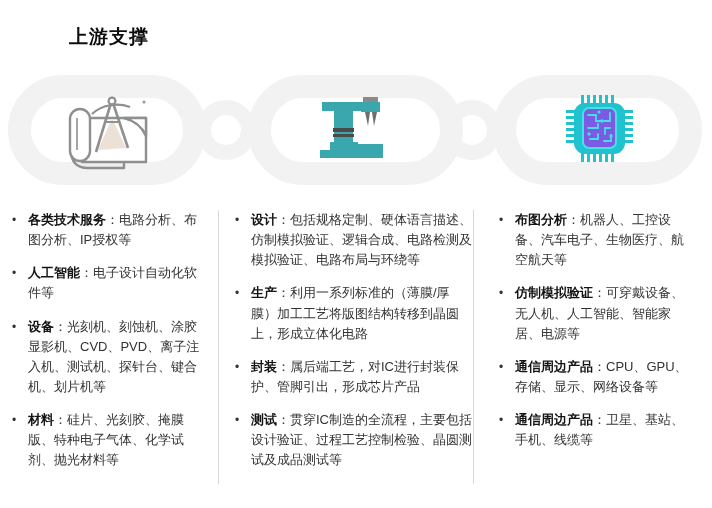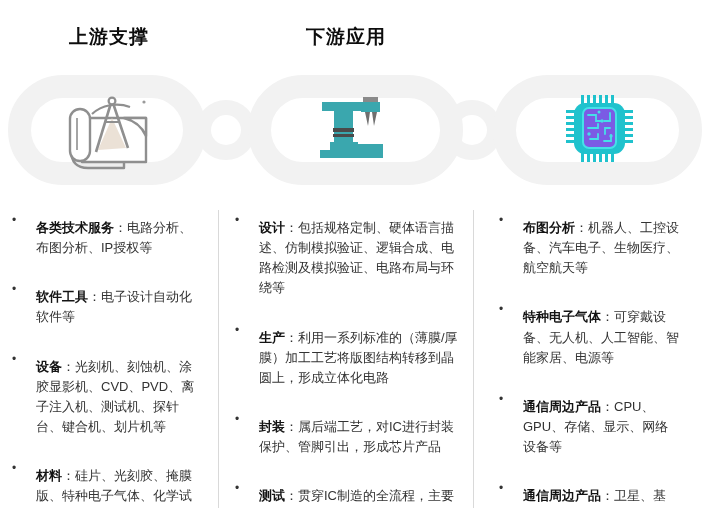--- a/index.html
+++ b/index.html
@@ -24,31 +24,30 @@
   #icon-machine   { left:319px; top:21px; }
   #icon-chip      { left:566px; top:20px; }
   
   .lists { display:grid; grid-template-columns:218px 256px 238px; margin-top:25px; }
   .col { padding:0 13px 0 10px; }
   .col.mid { border-left:1px solid #d9d9d9; border-right:1px solid #d9d9d9; padding:0 0 0 14px; }
   .col.right { padding:0 24px 0 23px; }
   ul.blist { list-style:none; margin:0; padding:0; }
   ul.blist li { display:flex; align-items:flex-start; margin:0 0 13px 0; font-size:13px; line-height:1.55; }
   .dot { flex:0 0 18px; width:18px; padding-left:2px; font-size:12px; line-height:20px; color:#333; }
-  .txt { margin:8px; color:#333; }
+  .txt { margin:0; color:#333; }
   .txt b { font-weight:bold; color:#141414; }
 </style>
 </head>
 <body>
 
 <div class="page">
 
   <div class="titles">
     <div class="title">上游支撑</div>
-    <div class="title">下游应用</div>
   </div>
 
   <div class="chain">
     <div class="biglink link1"></div>
     <div class="ring ringA"></div>
     <div class="biglink link2"></div>
     <div class="ring ringB"></div>
     <div class="biglink link3"></div>
 
     <svg id="icon-blueprint" class="chain-icon" width="106" height="90" viewBox="0 0 106 90">
@@ -148,21 +147,21 @@
 
   <div class="lists">
     <div class="col">
       <ul class="blist">
           <li>
             <span class="dot">•</span>
             <p class="txt"><b>各类技术服务</b><span>：电路分析、布图分析、IP授权等</span></p>
           </li>
           <li>
             <span class="dot">•</span>
-            <p class="txt"><b>软件工具</b><span>：电子设计自动化软件等</span></p>
+            <p class="txt"><b>人工智能</b><span>：电子设计自动化软件等</span></p>
           </li>
           <li>
             <span class="dot">•</span>
             <p class="txt"><b>设备</b><span>：光刻机、刻蚀机、涂胶显影机、CVD、PVD、离子注入机、测试机、探针台、键合机、划片机等</span></p>
           </li>
           <li>
             <span class="dot">•</span>
             <p class="txt"><b>材料</b><span>：硅片、光刻胶、掩膜版、特种电子气体、化学试剂、抛光材料等</span></p>
           </li>
         </ul>
@@ -188,21 +187,21 @@
         </ul>
     </div>
     <div class="col right">
       <ul class="blist">
           <li>
             <span class="dot">•</span>
             <p class="txt"><b>布图分析</b><span>：机器人、工控设备、汽车电子、生物医疗、航空航天等</span></p>
           </li>
           <li>
             <span class="dot">•</span>
-            <p class="txt"><b>特种电子气体</b><span>：可穿戴设备、无人机、人工智能、智能家居、电源等</span></p>
+            <p class="txt"><b>仿制模拟验证</b><span>：可穿戴设备、无人机、人工智能、智能家居、电源等</span></p>
           </li>
           <li>
             <span class="dot">•</span>
             <p class="txt"><b>通信周边产品</b><span>：CPU、GPU、存储、显示、网络设备等</span></p>
           </li>
           <li>
             <span class="dot">•</span>
             <p class="txt"><b>通信周边产品</b><span>：卫星、基站、手机、线缆等</span></p>
           </li>
         </ul>

